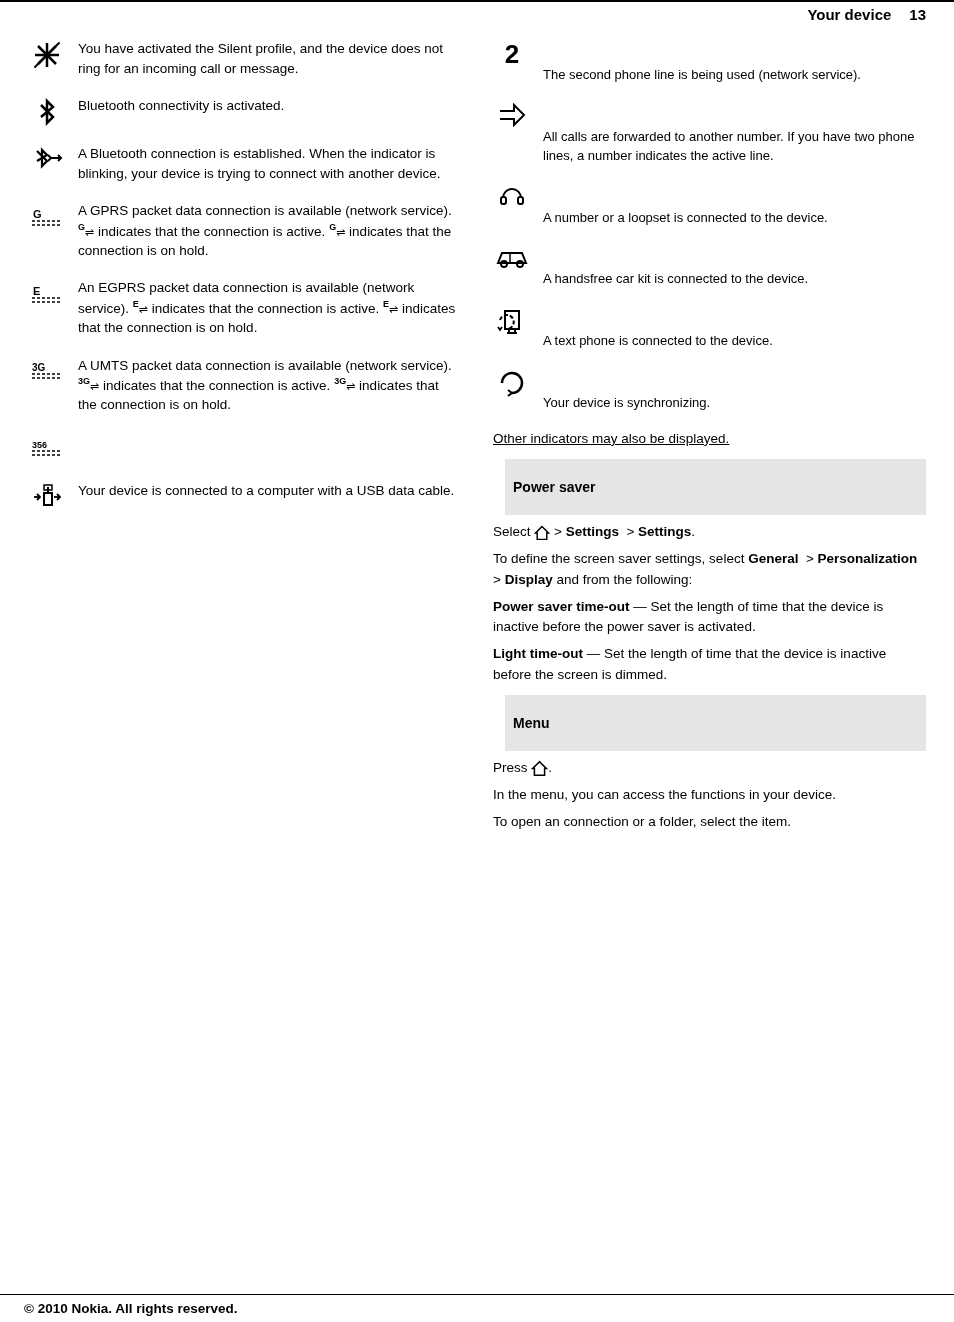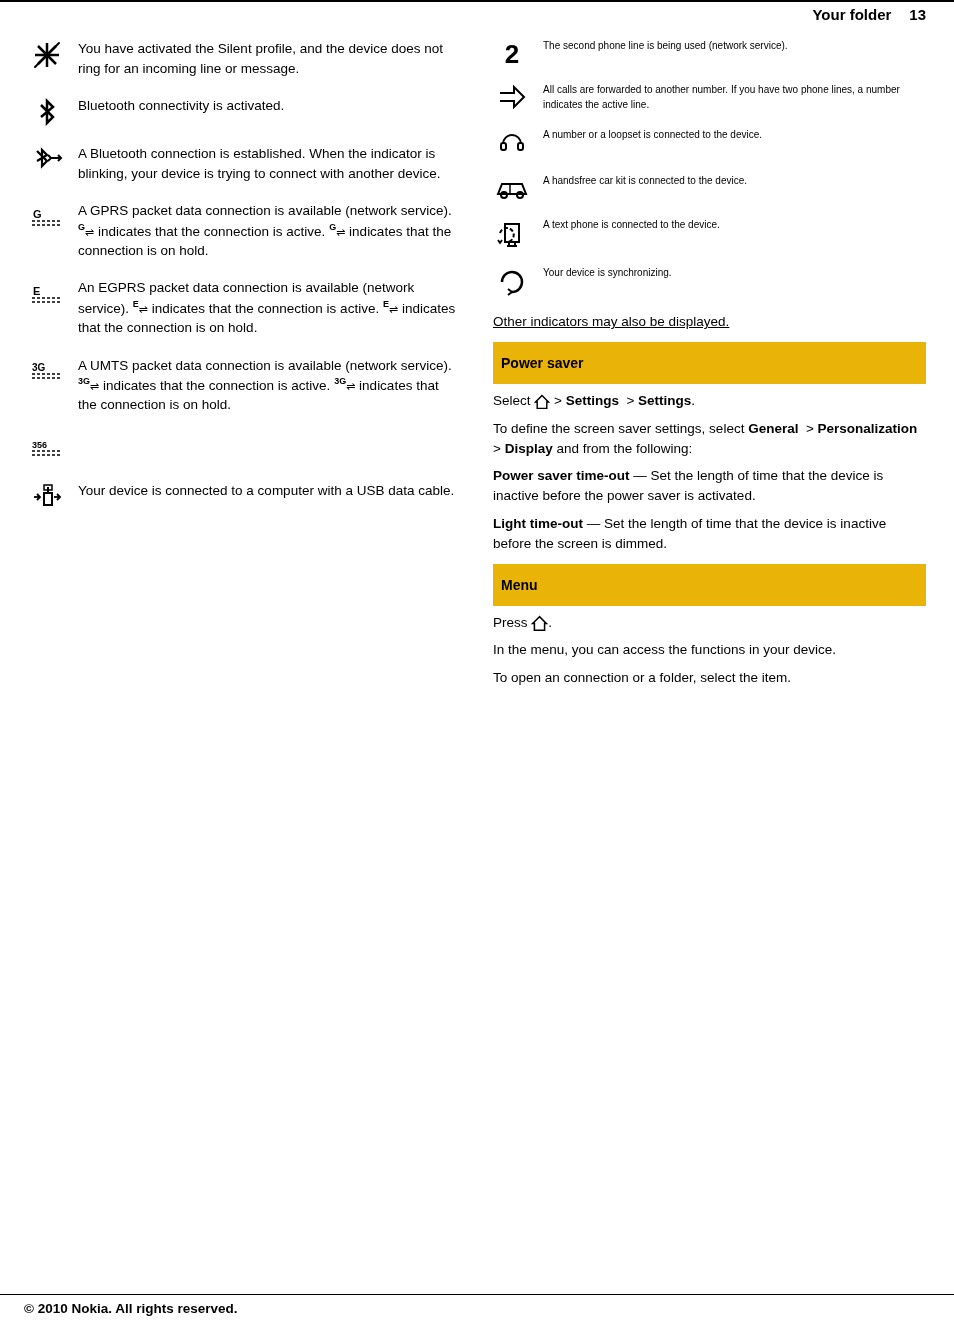--- a/index.html
+++ b/index.html
@@ -90,36 +90,37 @@
       min-width: 38px;
       display: flex;
       align-items: flex-start;
       justify-content: center;
       padding-top: 2px;
       font-size: 22px;
       line-height: 1.1;
     }
     .right-text {
       flex: 1;
-      font-size: 10px;
+      font-size: 13px;
       line-height: 1.45;
+      margin-top: 27px;
     }
     .num-badge {
       font-size: 26px;
       font-weight: bold;
       line-height: 1;
     }
 
     
     .section-header {
-      background: #eab308;
+      background: #e5e5e5;
       font-weight: bold;
       font-size: 14px;
-      padding: 13px 8px;
-      margin: 10px 0 7px 0;
+      padding: 20px 8px;
+      margin: 10px 0 7px 12px;
     }
     .section-body {
       font-size: 13.5px;
       line-height: 1.5;
       margin-bottom: 8px;
     }
     .section-body p {
       margin-bottom: 7px;
     }
 
@@ -155,42 +156,42 @@
   </style>
 </head>
 <body>
 
 <div class="page">
   <div class="page-inner">
     <div class="main-content">
 
       <div class="top-rule"></div>
       <div class="header">
-        <span class="header-title">Your folder</span>
+        <span class="header-title">Your device</span>
         <span class="header-page">13</span>
       </div>
 
       <div class="columns">
 
         <div class="col-left">
 
           <div class="icon-row">
             <div class="icon-cell">
 
               <svg width="28" height="28" viewBox="0 0 28 28">
                 <line x1="14" y1="2" x2="14" y2="26" stroke="#000" stroke-width="2.5"></line>
                 <line x1="2" y1="14" x2="26" y2="14" stroke="#000" stroke-width="2.5"></line>
                 <line x1="5" y1="5" x2="23" y2="23" stroke="#000" stroke-width="2.5"></line>
                 <line x1="23" y1="5" x2="5" y2="23" stroke="#000" stroke-width="2.5"></line>
 
                 <line x1="2" y1="26" x2="26" y2="2" stroke="#000" stroke-width="2" stroke-linecap="round"></line>
               </svg>
             </div>
             <div class="icon-text">
-              You have activated the Silent profile, and the device does not ring for an incoming line or message.
+              You have activated the Silent profile, and the device does not ring for an incoming call or message.
             </div>
           </div>
 
           <div class="icon-row">
             <div class="icon-cell">
               <svg width="26" height="28" viewBox="0 0 26 28">
                 <polyline points="7,7 19,19 13,25 13,3 19,9 7,19" fill="none" stroke="#000" stroke-width="2.5"></polyline>
               </svg>
             </div>
             <div class="icon-text">

